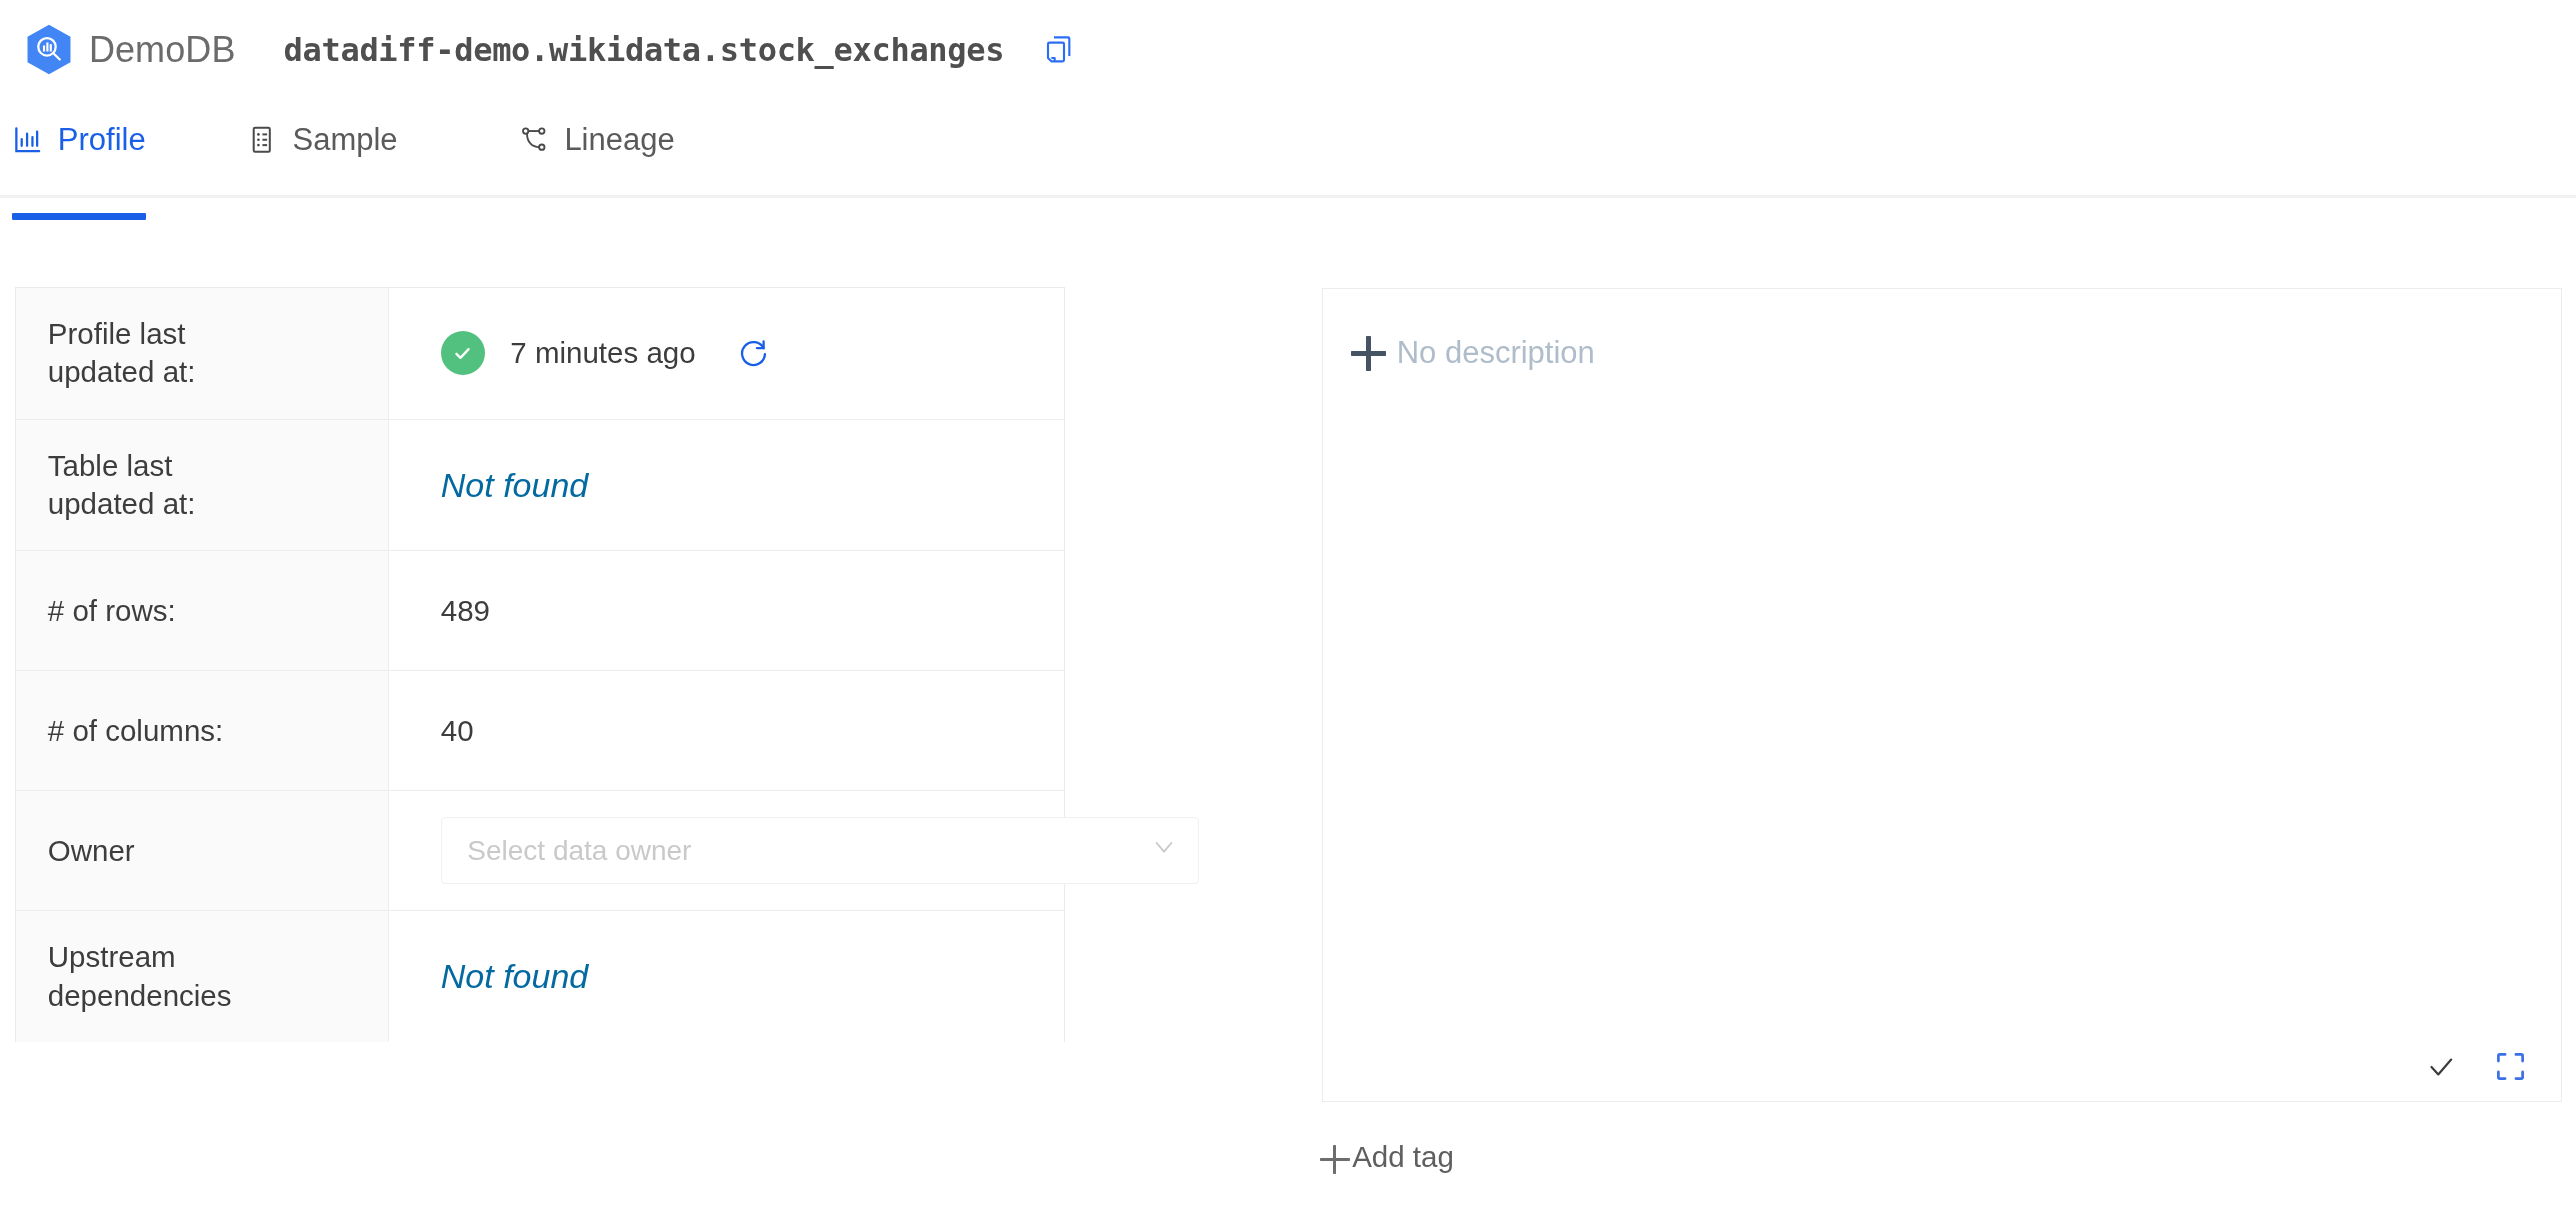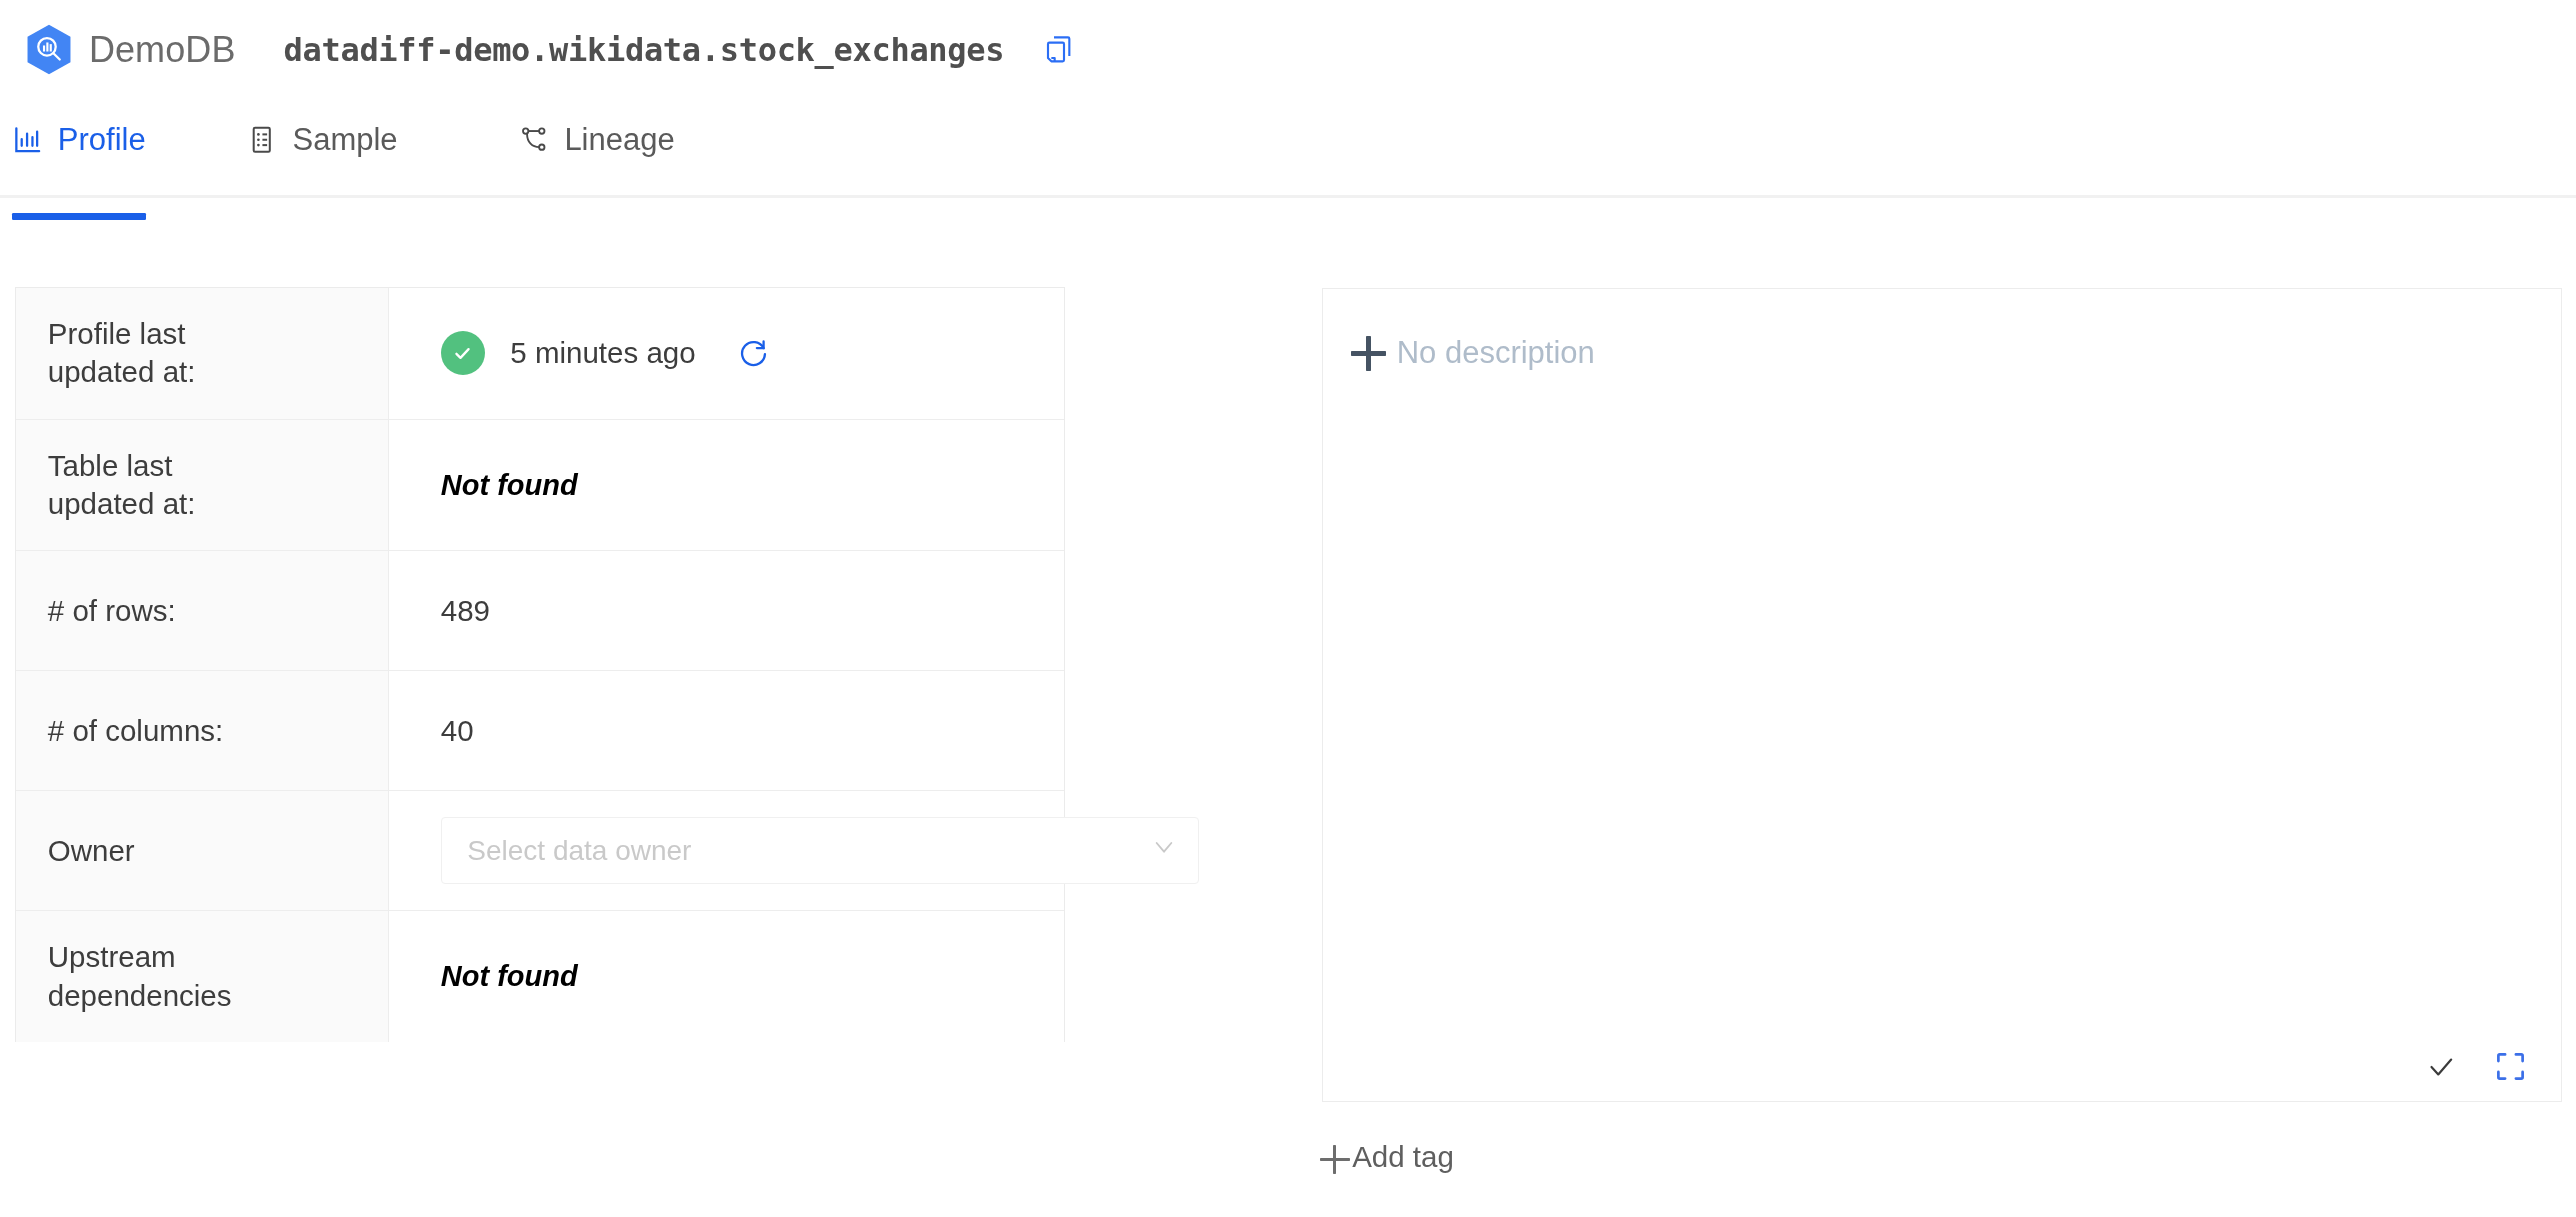--- a/index.html
+++ b/index.html
@@ -156,23 +156,22 @@
     flex: 1 1 auto;
     box-sizing: border-box;
     padding: 0 27px 0 52px;
     display: flex;
     align-items: center;
     font-size: 29.5px;
     color: #3d3d3d;
   }
   .value-muted {
     font-style: italic;
-    color: #000000;
-    font-size: 29px;
-    font-weight: bold;
+    color: #0369a1;
+    font-size: 34px;
   }
   .status-wrap {
     display: flex;
     align-items: center;
   }
   .status-circle {
     width: 44px;
     height: 44px;
     border-radius: 50%;
     background: #52c17f;
@@ -397,21 +396,21 @@
           <span>updated at:</span>
         </div>
       </div>
       <div class="info-value">
         <div class="status-wrap">
           <span class="status-circle">
             <svg width="27" height="27" viewBox="0 0 40 40" fill="none" stroke="#ffffff" stroke-width="3.4" stroke-linecap="round" stroke-linejoin="round">
               <path d="M11 20.5 l6 6 l12 -13"></path>
             </svg>
           </span>
-          <span class="status-text">5 minutes ago</span>
+          <span class="status-text">7 minutes ago</span>
           <span class="refresh-btn">
             <svg width="35" height="35" viewBox="0 0 52 52" fill="none" stroke="#1a5fe8" stroke-width="3.4" stroke-linecap="round">
               <path d="M41 18 A17 17 0 1 0 43 27"></path>
               <path d="M41 8 L41 18 L31 18"></path>
             </svg>
           </span>
         </div>
       </div>
     </div>
 

